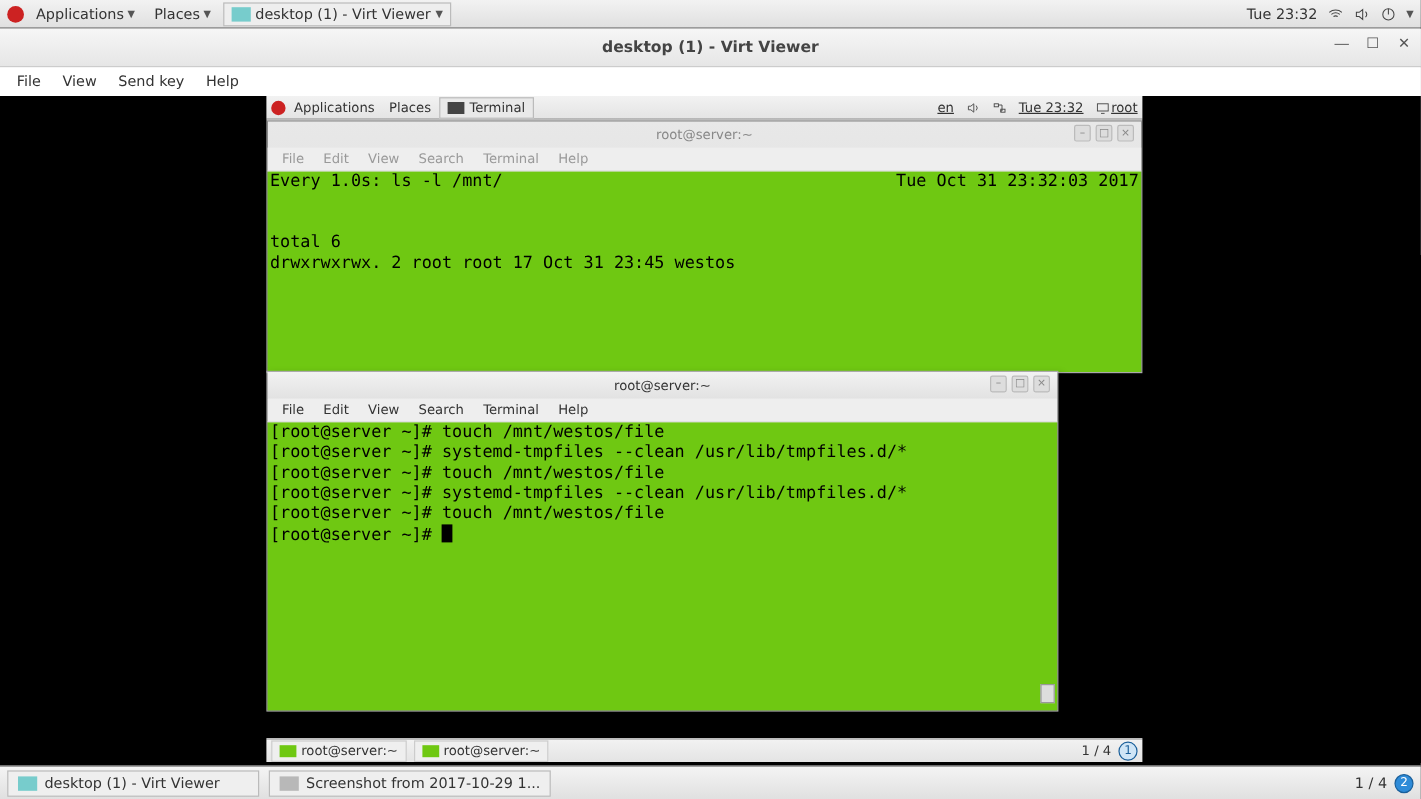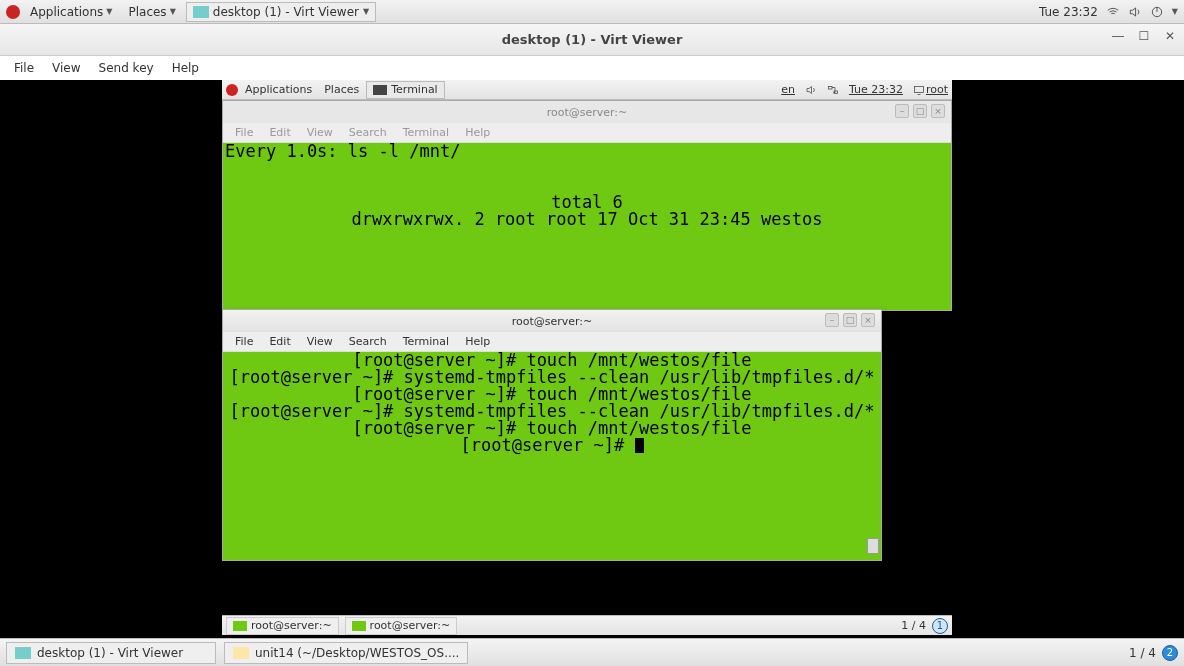--- a/index.html
+++ b/index.html
@@ -38,28 +38,28 @@
   
   .term-window { position: absolute; background: linear-gradient(#e8e8e8,#d8d8d8); border: 1px solid #aaa; font-size: 11px; }
   .term1 { top: 20px; left: 222px; width: 730px; }
   .term-titlebar { height: 22px; display: flex; align-items: center; justify-content: center; position: relative; color: #888; }
   .term-titlebar.active { color: #333; }
   .term-win-btns { position: absolute; right: 6px; top: 3px; display: flex; gap: 4px; }
   .term-win-btn { width: 14px; height: 14px; background: #ddd; border: 1px solid #bbb; border-radius: 2px; cursor: pointer; font-size: 9px; display:flex; align-items:center; justify-content:center; color:#888; }
   .term-menubar { height: 20px; background: #eee; display: flex; align-items: center; padding: 0 4px; gap: 0; color: #999; border-bottom:1px solid #ddd; }
   .term-menubar.active { color: #333; }
   .term-menubar .mitem { padding: 1px 8px; cursor: pointer; }
-  .term-body { background: #6fc812; color: #000; font-family: "DejaVu Sans Mono", monospace; font-size: 17px; line-height: 17px; padding: 0 2px; white-space: pre; text-align: center; }
+  .term-body { background: #6fc812; color: #000; font-family: "DejaVu Sans Mono", monospace; font-size: 14px; line-height: 17px; padding: 0 2px; white-space: pre; }
   .term1 .term-body { height: 167px; }
   .watch-top { display: flex; justify-content: space-between; }
   
   
   .term2 { top: 229px; left: 222px; width: 660px; box-shadow: 3px 3px 6px rgba(0,0,0,.25); }
   .term2 .term-titlebar { background: linear-gradient(#f2f2f2,#e2e2e2); }
-  .term2 .term-body { height: 208px; position: relative; background:#6fc812; }
+  .term2 .term-body { height: 240px; position: relative; background:#6fc812; }
   .term2 .term-body .line { white-space: pre; }
   .cursor-block { display: inline-block; width: 9px; height: 15px; background: #000; vertical-align: -2px; }
   .scrollbar-stub { position: absolute; right: 2px; bottom: 6px; width: 12px; height: 16px; background: #ddd; border:1px solid #999; }
   
   
   .guest-bottombar { position: absolute; top: 535px; left: 222px; width: 730px; height: 20px; background: linear-gradient(#f2f2f2,#e4e4e4); border-top: 1px solid #bbb; display:flex; align-items:center; color:#333; font-size:11px; padding:0 4px; gap:6px; }
   .guest-bottombar .task { display:flex; align-items:center; gap:4px; height:18px; border:1px solid #ccc; padding:0 6px; background:#efefef; }
   .guest-bottombar .task .thumb { width:14px; height:10px; background:#6fc812; }
   .guest-bottombar .right { margin-left:auto; display:flex; align-items:center; gap:6px; }
   .ws-indicator { color:#333;margin-left:20px; }
@@ -171,21 +171,21 @@
         </div>
       </div>
       <div class="term-menubar">
         <span class="mitem">File</span>
         <span class="mitem">Edit</span>
         <span class="mitem">View</span>
         <span class="mitem">Search</span>
         <span class="mitem">Terminal</span>
         <span class="mitem">Help</span>
       </div>
-      <div class="term-body"><div class="watch-top"><span>Every 1.0s: ls -l /mnt/</span></div>
+      <div class="term-body"><div class="watch-top"><span>Every 1.0s: ls -l /mnt/</span><span>Tue Oct 31 23:32:03 2017</span></div>
 <span> </span>
 <span>total 6</span>
 <span>drwxrwxrwx. 2 root root 17 Oct 31 23:45 westos</span></div>
     </div>
 
     <div class="term-window term2">
       <div class="term-titlebar active">
         <span>root@server:~</span>
         <div class="term-win-btns">
           <span class="term-win-btn">–</span>
@@ -223,20 +223,20 @@
 
   </div>
 </div>
 
 <div class="outer-bottombar">
   <div class="task">
     <span class="thumb"></span>
     <span>desktop (1) - Virt Viewer</span>
   </div>
   <div class="task">
-    <span class="thumb doc-thumb"></span>
-    <span>unit14 (~/Desktop/WESTOS_OS....</span>
+    <span class="thumb img-thumb"></span>
+    <span>Screenshot from 2017-10-29 1...</span>
   </div>
   <div class="right">
     <span class="ws-indicator">1 / 4</span>
     <span class="round-badge">2</span>
   </div>
 </div>
 
 </body></html>

